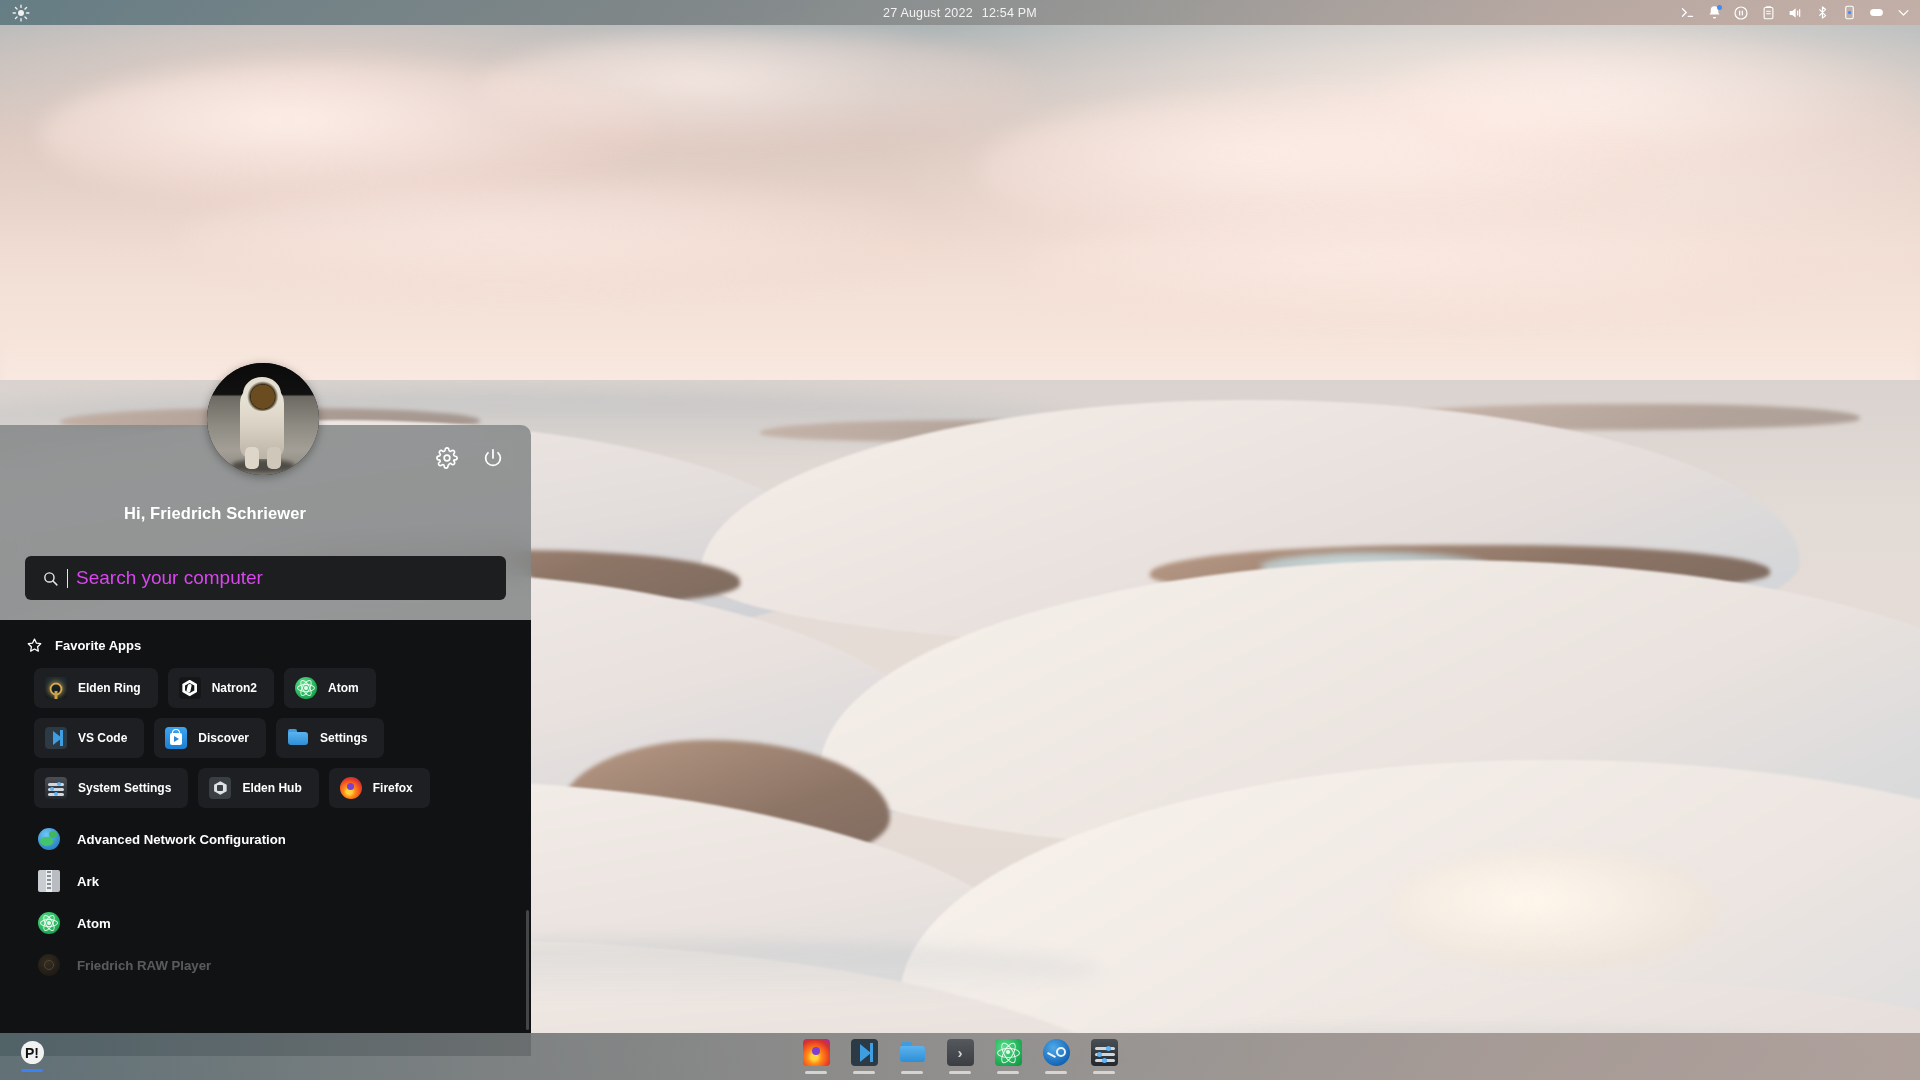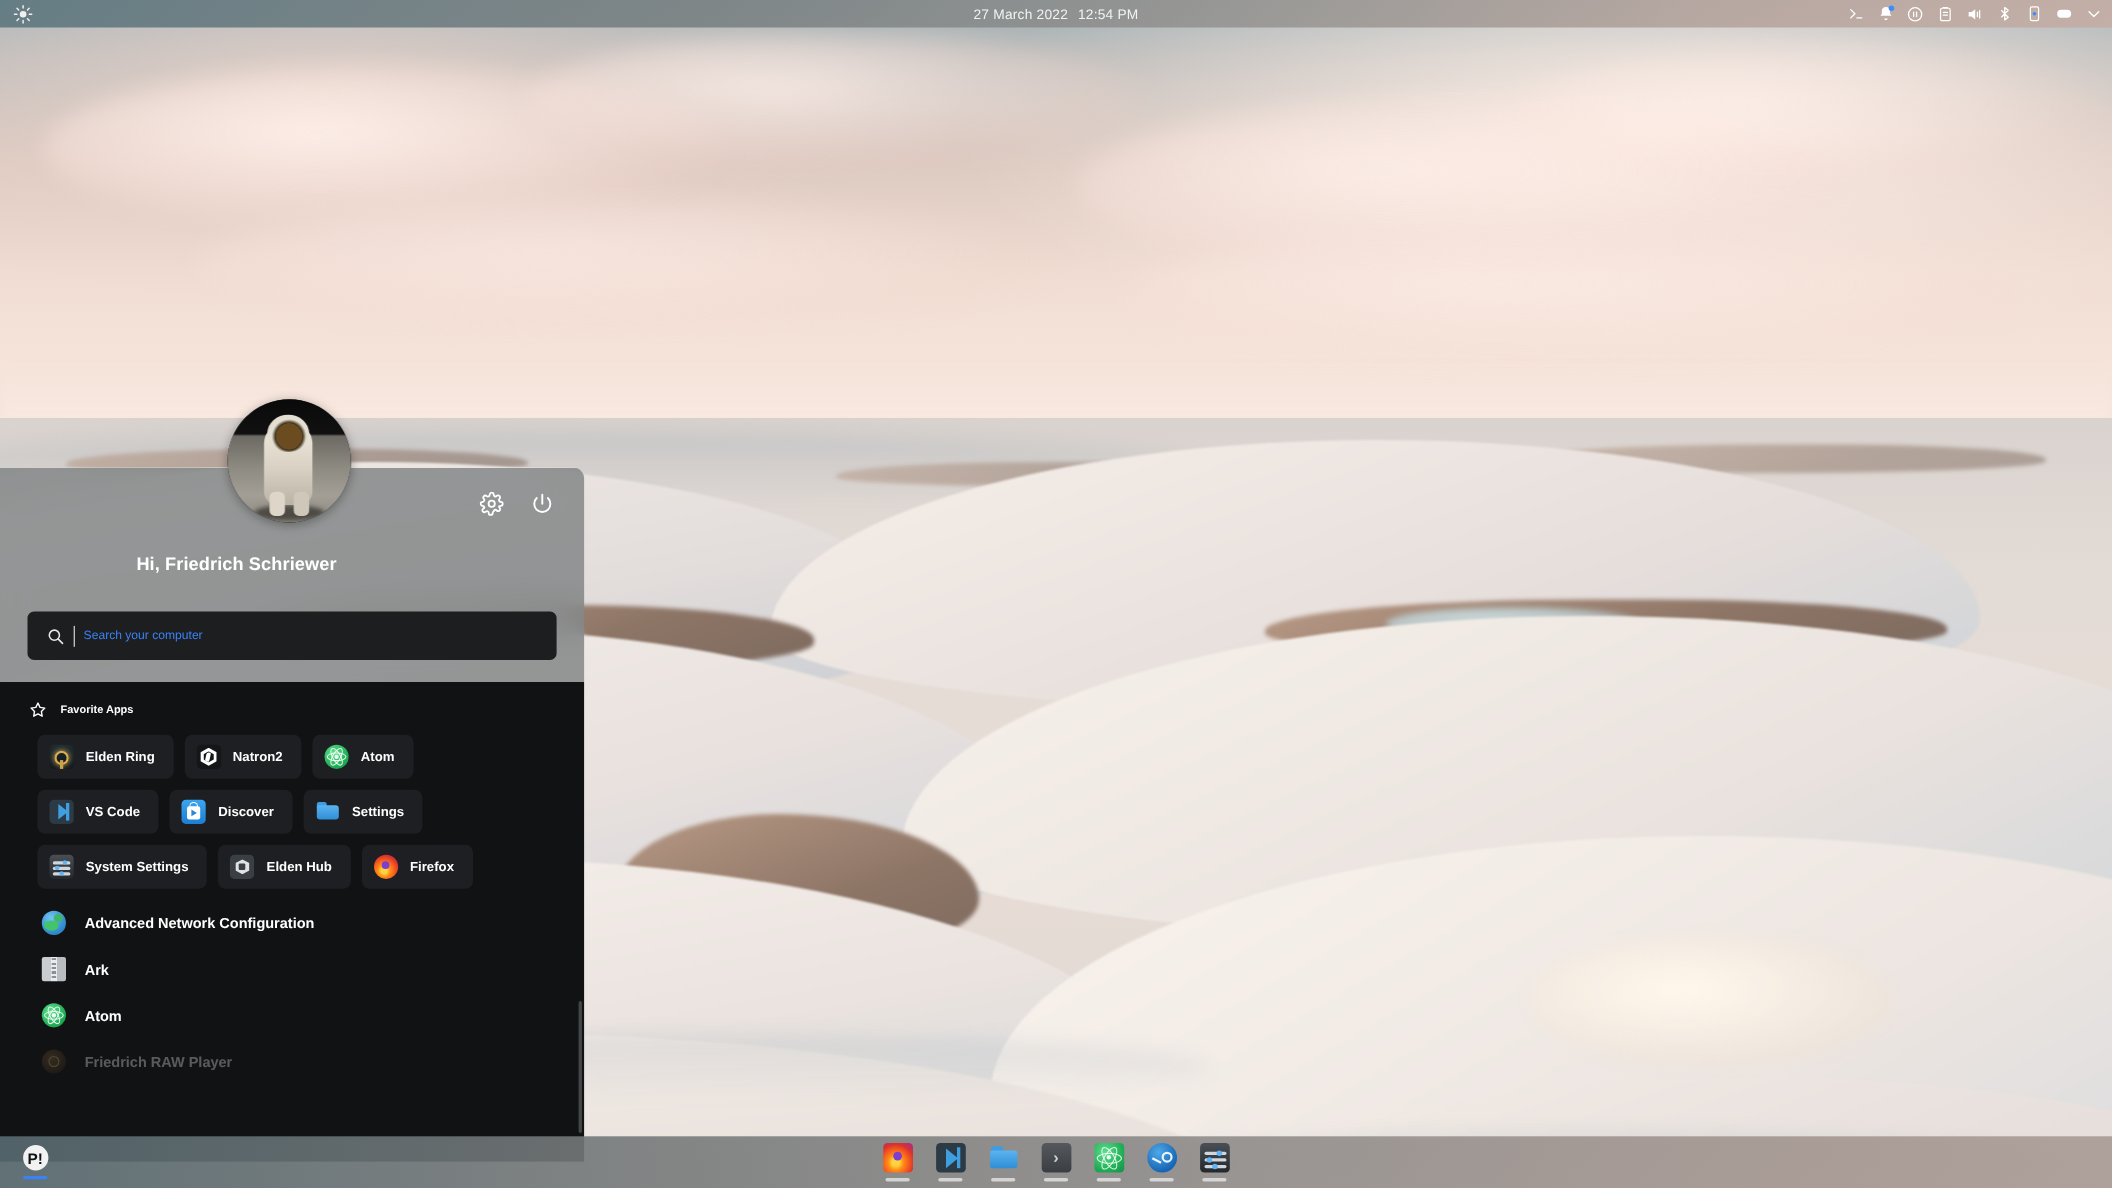--- a/index.html
+++ b/index.html
@@ -104,27 +104,27 @@
   .greet-title {
     position:absolute; left:0; top:79px; width:430px; text-align:center;
     color:#fff; font-size:16.5px; font-weight:bold; letter-spacing:.1px;
   }
   .searchwrap {
     position:absolute; left:25px; top:131px; width:481px; height:44px;
     background:#1c1e20; border-radius:6px; display:flex; align-items:center; gap:6px; padding:0 16px;
   }
   .search-ic { width:18px; height:18px; flex:0 0 18px; display:flex; align-items:center; justify-content:center; }
   .caret { width:1px; height:19px; background:#e6e6e6; margin-left:2px; }
-  .search-ph { color:#3b82f6; font-size:11px; margin-left:2px; }
+  .search-ph { color:#d946ef; font-size:19px; margin-left:2px; }
 
   .appspanel {
     width:531px; height:436px; background:#111214; overflow:hidden; position:relative;
   }
   .sec-head { display:flex; align-items:center; gap:12px; padding:17px 0 0 26px; }
-  .sec-head .lbl { color:#fff; font-size:10px; font-weight:bold; }
+  .sec-head .lbl { color:#fff; font-size:13px; font-weight:bold; }
   .sec-ic { width:17px; height:17px; display:flex; align-items:center; justify-content:center; }
 
   .fav-grid { display:flex; flex-wrap:wrap; gap:10px; padding:14px 24px 0 34px; width:510px; }
   .fav-tile {
     height:40px; background:#1d1f22; border-radius:7px; display:flex; align-items:center;
     gap:11px; padding:0 17px 0 11px; cursor:pointer;
   }
   .fav-tile .nm { color:#fff; font-size:12px; font-weight:bold; white-space:nowrap; }
   .ic { width:22px; height:22px; flex:0 0 22px; border-radius:4px; position:relative; overflow:hidden;
         display:flex; align-items:center; justify-content:center; }
@@ -249,21 +249,21 @@
   <div class="topbar">
     <div class="tb-left">
       <span class="sun-ic">
         <svg width="18" height="18" viewBox="0 0 24 24" fill="none" stroke="#f0f0f0" stroke-width="1.8" stroke-linecap="round">
           <circle cx="12" cy="12" r="4" fill="#f0f0f0" stroke="none"></circle>
           <path d="M12 1.5v3M12 19.5v3M1.5 12h3M19.5 12h3M4.6 4.6l2.1 2.1M17.3 17.3l2.1 2.1M19.4 4.6l-2.1 2.1M6.7 17.3l-2.1 2.1"></path>
         </svg>
       </span>
     </div>
     <div class="tb-center">
-      <span class="seg">27  March 2022</span>
+      <span class="seg">27  August 2022</span>
       <span class="seg">12:54 PM</span>
     </div>
     <div class="tb-right">
       <span class="tray-ic">
         <svg width="15" height="15" viewBox="0 0 24 24" fill="none" stroke="#fff" stroke-width="2" stroke-linecap="round">
             <path d="M4 6l6 6-6 6"></path>
             <path d="M13 18h7"></path>
           </svg>
       </span>
       <span class="tray-ic">

